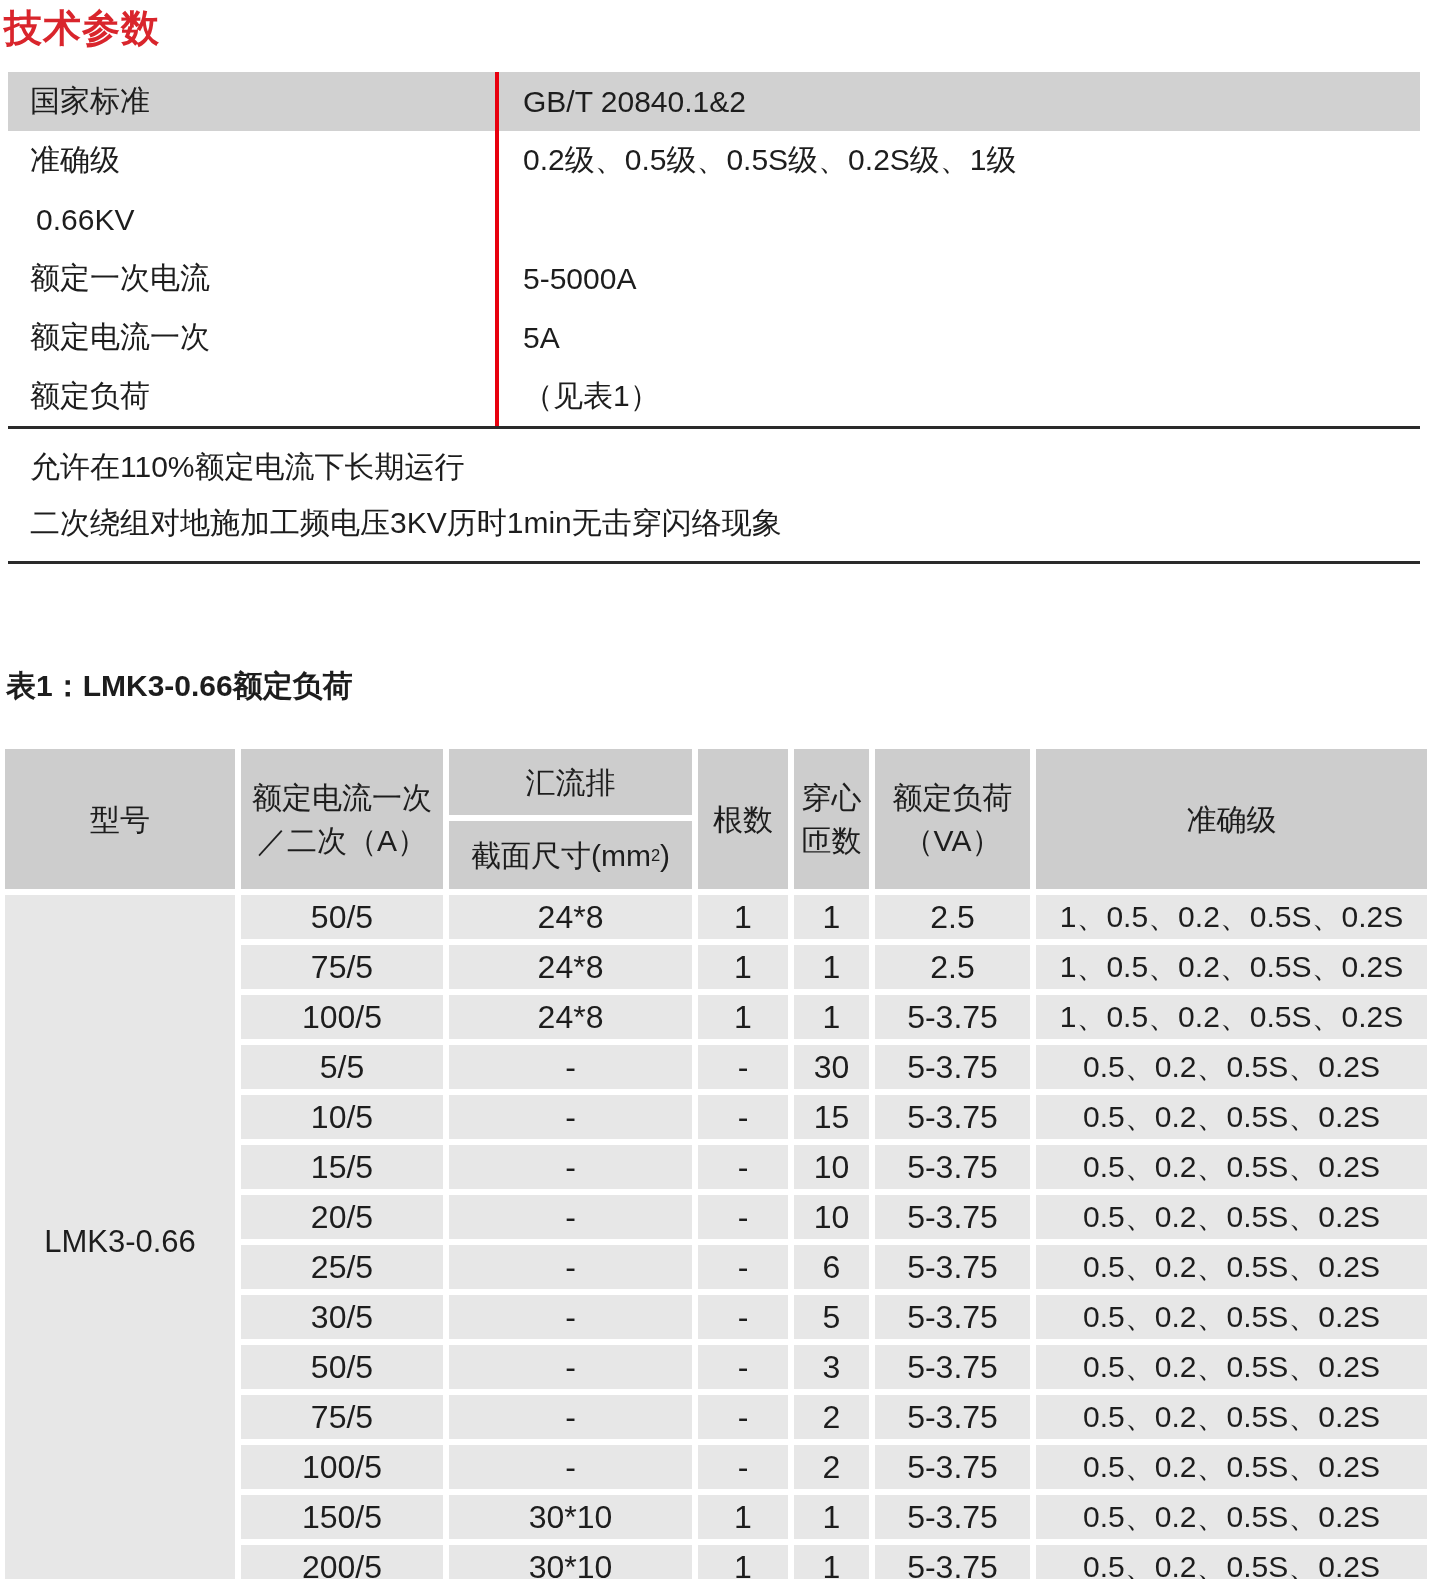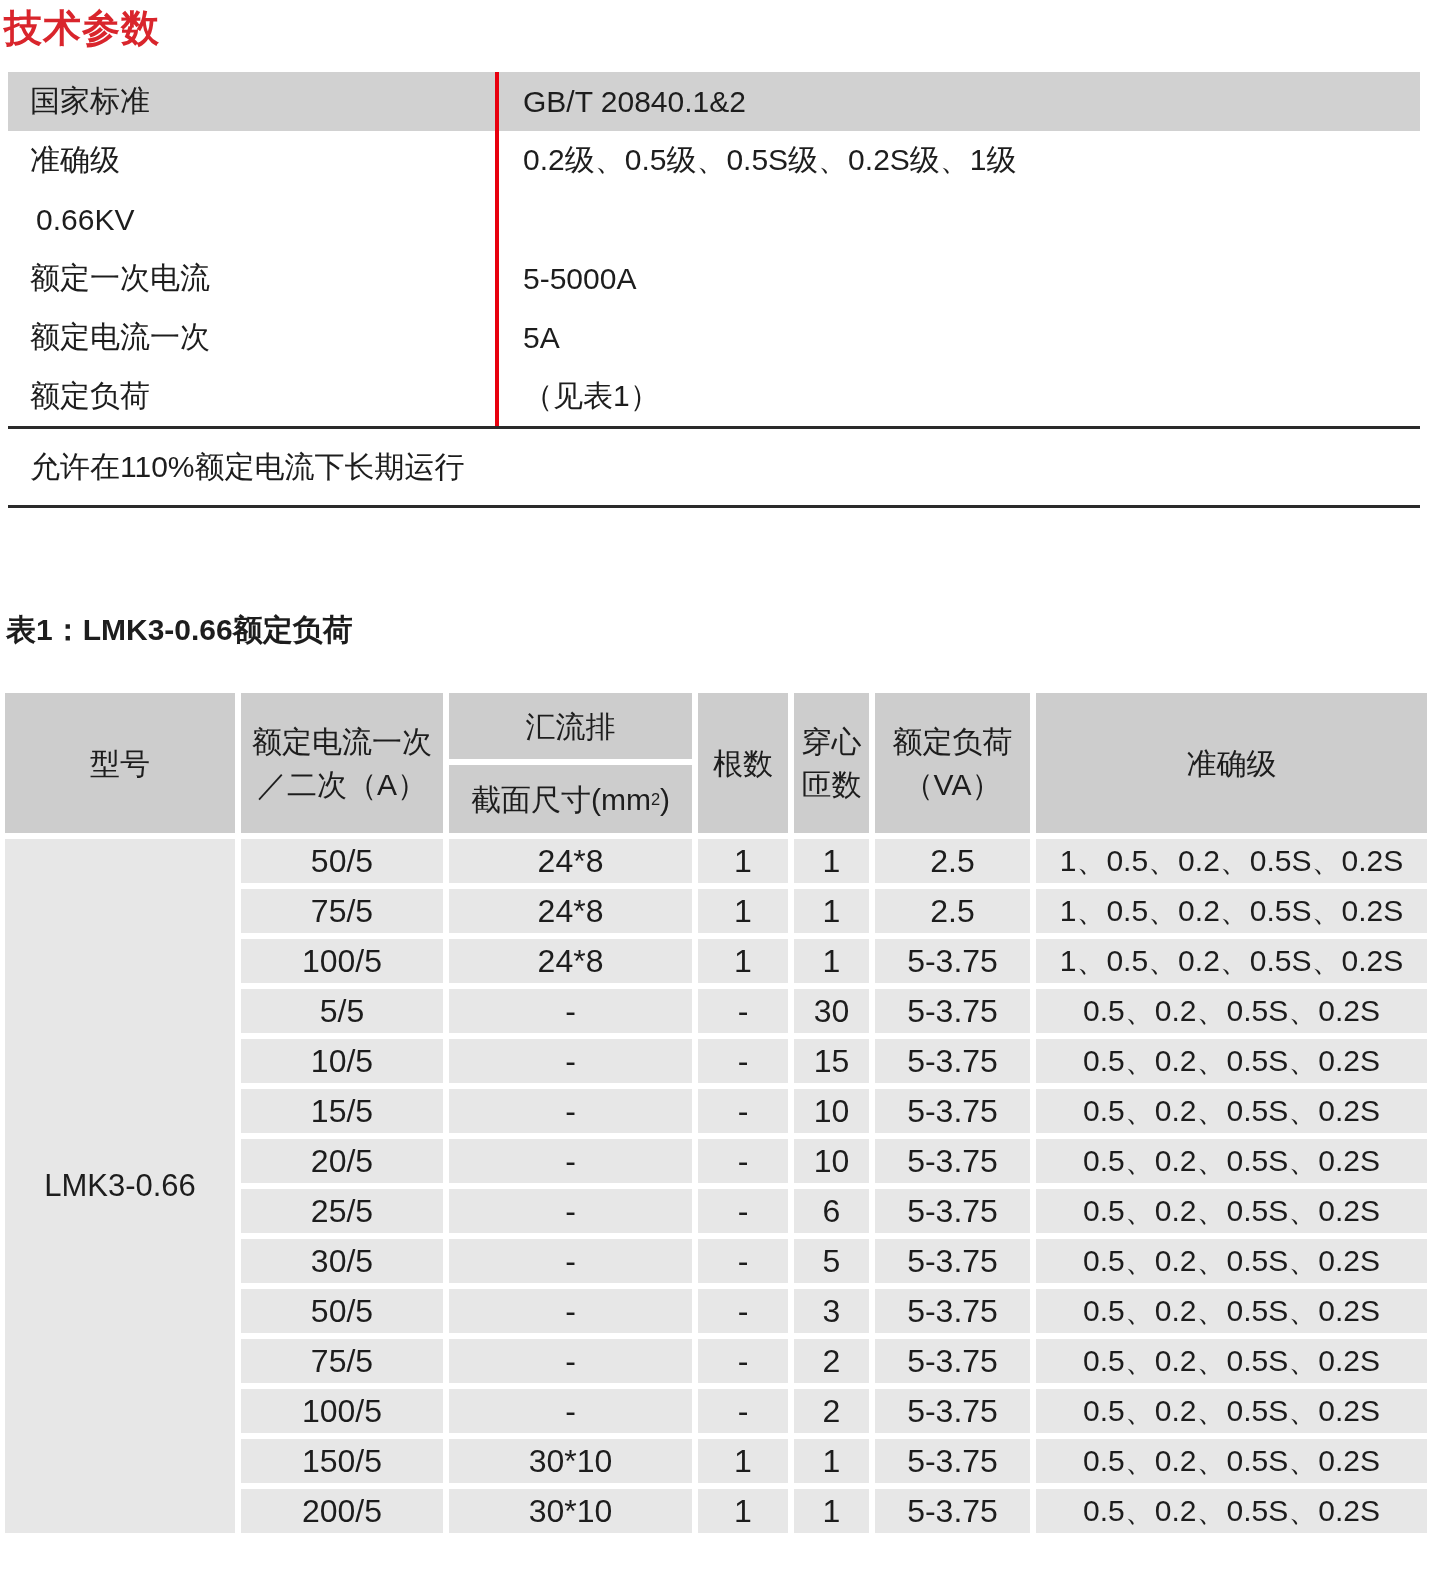--- a/index.html
+++ b/index.html
@@ -102,20 +102,21 @@
   </div>
   <div class="p-row">
     <div class="p-label">额定负荷</div>
     <div class="p-value">（见表1）</div>
   </div>
   <div class="red-divider"></div>
 </div>
 
 <div class="notes">
   <div class="note">允许在110%额定电流下长期运行</div>
+  <div class="note">二次绕组对地施加工频电压3KV历时1min无击穿闪络现象</div>
 </div>
 
 <div class="caption">表1：LMK3-0.66额定负荷</div>
 
 <div class="spec-grid">
   <div class="hcell h-model">型号</div>
   <div class="hcell h-current">
     <span>额定电流一次</span>
     <span>／二次（A）</span>
   </div>

